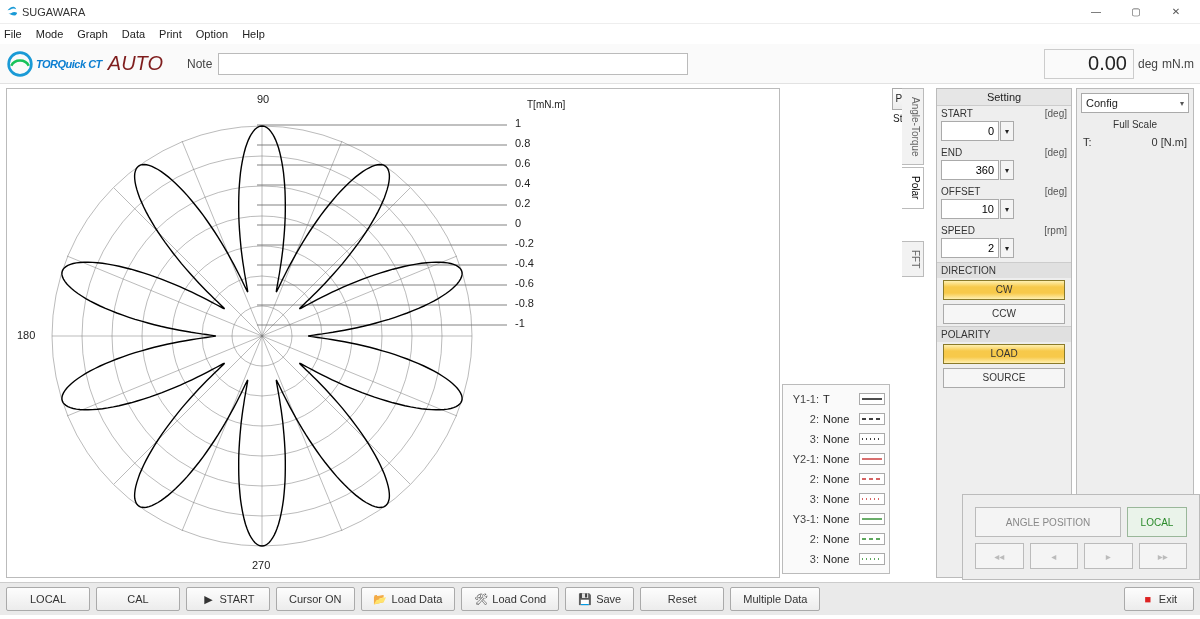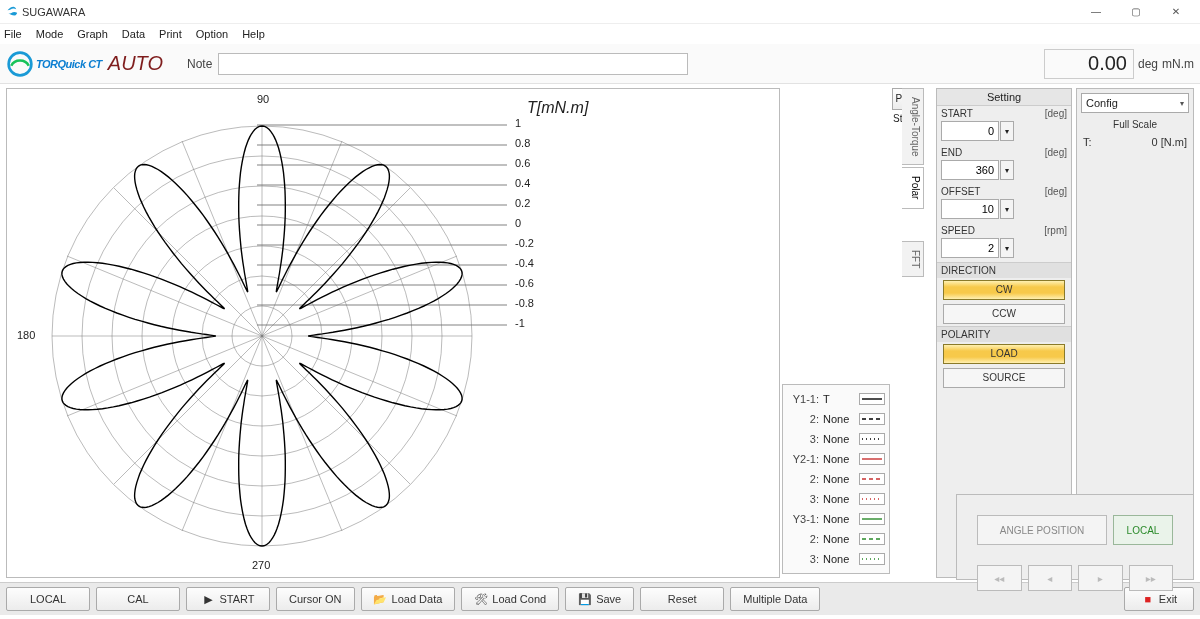--- a/index.html
+++ b/index.html
@@ -45,21 +45,21 @@
   .set-input { width:58px; height:20px; border:1px solid #aaa; text-align:right; padding:0 4px; font-size:11px; background:#fff;}
   .spin-btn { width:14px; height:20px; border:1px solid #aaa; background:#f4f4f4; font-size:8px; display:flex; align-items:center; justify-content:center; cursor:pointer;}
   .section-label { background:#e0e0e0; border-top:1px solid #ccc; padding:2px 4px; font-size:10px; color:#333;}
   .tog-btn { margin:2px 6px; height:20px; border:1px solid #aaa; background:#f6f6f6; font-size:10px; color:#333; text-align:center; line-height:18px; cursor:pointer;}
   .tog-btn.active { background: linear-gradient(#fff0b0,#f7c94a,#f7c94a,#fff0b0); border-color:#8a7a2a; }
   .config-drop { height:20px; border:1px solid #aaa; background:#fff; display:flex; align-items:center; justify-content:space-between; padding:0 4px; margin-bottom:6px; cursor:pointer;}
   .config-drop .chev { font-size:8px; color:#555;}
   .config-sub { font-size:10px; text-align:center; color:#333; margin-bottom:6px;}
   .config-line { display:flex; justify-content:space-between; font-size:10px; color:#333; padding:0 2px;}
   .dig-filter-box { border:1px solid #bbb; background:#eaeaea; margin-top:10px; height:60px; display:flex; align-items:flex-start; justify-content:center; padding-top:4px; font-size:10px; color:#333;}
-  .ctrl-panel { position:absolute; right:6px; bottom:39px; width:238px; height:86px; border:1px solid #bbb; background:#eee; padding:20px; display:flex; flex-direction:column; gap:20px;}
+  .ctrl-panel { position:absolute; right:0; bottom:39px; width:238px; height:86px; border:1px solid #bbb; background:#eee; padding:12px; display:flex; flex-direction:column; gap:6px;}
   .ctrl-row { display:flex; gap:6px;}
   .ctrl-btn { flex:1; height:30px; border:1px solid #bbb; background:#f4f4f4; display:flex; align-items:center; justify-content:center; font-size:10px; color:#888; cursor:pointer;}
   .ctrl-btn.local { color:#2a8a2a; background:#eaf3ea; border-color:#9ab79a; flex:0 0 60px;}
   .ctrl-play { width:52px; height:26px; border:1px solid #bbb; background:#f4f4f4; display:flex; align-items:center; justify-content:center; color:#bbb; font-size:10px;}
   
   .bottom-row { height:33px; background:#eaeaea; border-top:1px solid #ccc; display:flex; align-items:center; padding:0 6px; gap:6px;}
   .bbtn { height:24px; border:1px solid #aaa; background:linear-gradient(#fdfdfd,#ececec); border-radius:2px; padding:0 12px; display:flex; align-items:center; gap:4px; font-size:11px; color:#333; cursor:pointer;}
   .bbtn.wide { width:84px; justify-content:center;}
   .bbtn.exit { margin-left:auto; width:70px; justify-content:center;}
   .bbtn .ico { width:14px;height:14px; display:inline-flex; align-items:center; justify-content:center;}
@@ -110,21 +110,21 @@
   <span class="big-unit">deg</span>
   <span class="big-unit">mN.m</span>
 </div>
 
 <div class="main">
 
   <div class="plot-area">
     <div style="position:absolute; left:250px; top:4px; font-size:11px;">90</div>
     <div style="position:absolute; left:10px; top:240px; font-size:11px;">180</div>
     <div style="position:absolute; left:245px; bottom:6px; font-size:11px;">270</div>
-    <div style="position:absolute; left:520px; top:10px; font-size:16px;font-style:italic;">T[mN.m]</div>
+    <div style="position:absolute; left:520px; top:10px; font-size:10px;">T[mN.m]</div>
 
     <div style="position:absolute; left:250px; top:26px;">
       <svg width="320" height="230">
         <g stroke="#000" stroke-width="0.5">
           <line x1="0" y1="10" x2="250" y2="10"></line>
           <line x1="0" y1="30" x2="250" y2="30"></line>
           <line x1="0" y1="50" x2="250" y2="50"></line>
           <line x1="0" y1="70" x2="250" y2="70"></line>
           <line x1="0" y1="90" x2="250" y2="90"></line>
           <line x1="0" y1="110" x2="250" y2="110"></line>

